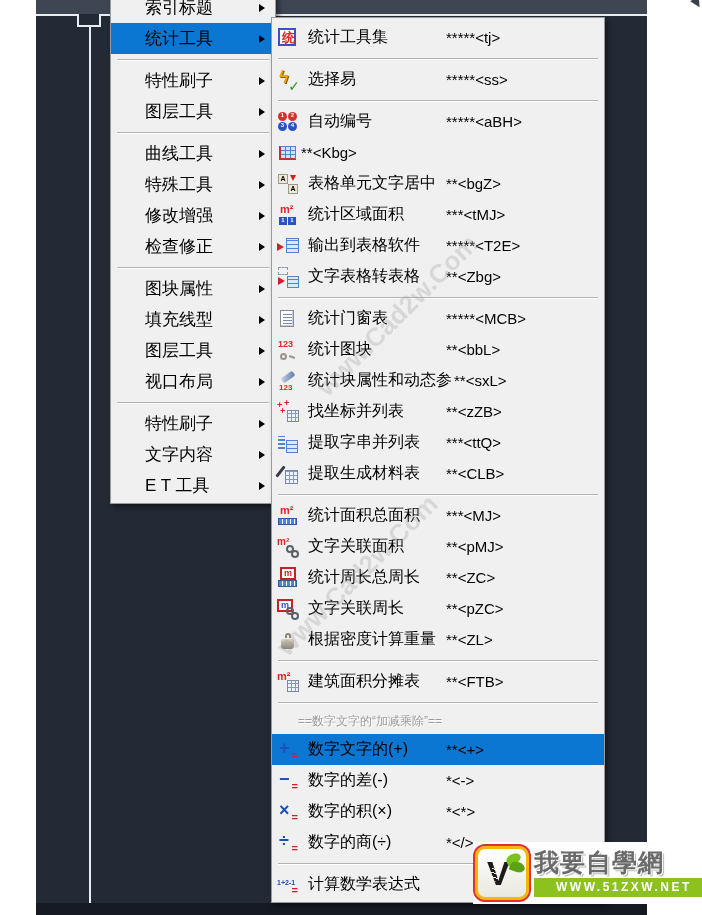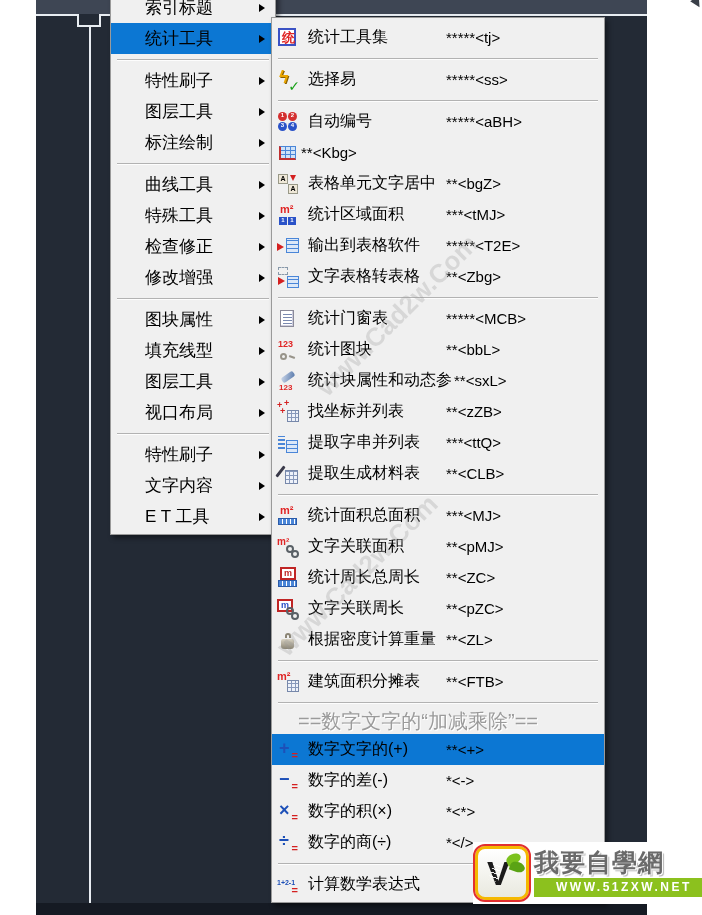--- a/index.html
+++ b/index.html
@@ -30,21 +30,21 @@
   .lrow{height:31px;display:flex;align-items:center;padding:0 10px 0 34px;cursor:default;}
   .llabel{font-size:17px;flex:1;white-space:nowrap;}
   .larrow{width:0;height:0;border-top:4.5px solid transparent;border-bottom:4.5px solid transparent;border-left:6px solid #000;}
   .lsep,.ssep{height:11px;position:relative;}
   .lsep::after,.ssep::after{content:"";position:absolute;left:6px;right:6px;top:5px;height:1px;background:#b2b2b2;}
   .lsep::before,.ssep::before{content:"";position:absolute;left:6px;right:6px;top:6px;height:1px;background:#fdfdfd;}
 
   .srow{height:31px;display:flex;align-items:center;cursor:default;}
   .slabel{font-size:16px;margin-left:9px;min-width:136px;white-space:nowrap;}
   .sshort{font-size:15px;white-space:nowrap;padding-left:2px;}
-  .scaption{height:26px;line-height:26px;font-size:20px;color:#9b9b9b;text-shadow:1px 1px 0 #fff;padding-left:26px;white-space:nowrap;}
+  .scaption{height:26px;line-height:26px;font-size:12px;color:#9b9b9b;text-shadow:1px 1px 0 #fff;padding-left:26px;white-space:nowrap;}
   .hl{background:var(--highlight);}
 
   
   .icon{position:relative;width:22px;height:22px;flex:0 0 22px;margin-left:5px;}
   .icon span{position:absolute;font-weight:bold;line-height:1;display:block;}
   .ss-f{width:18px;height:18px;border:2px solid #3b52c4;background:#fff;left:1px;top:1px;}
   .ss-t{color:#e02525;font-size:13px;left:5px;top:4px;}
   .se-b{color:#eaa500;font-size:18px;left:2px;top:-1px;text-shadow:1px 1px 0 #8a6000;}
   .se-c{color:#18a018;font-size:14px;right:-1px;bottom:-2px;}
   .an{width:9px;height:9px;border-radius:50%;font-size:6px;color:#fff;text-align:center;line-height:9px;}
@@ -143,39 +143,35 @@
       </div>
       <div class="lsep"></div>
       <div class="lrow">
         <span class="llabel">特性刷子</span>
         <span class="larrow"></span>
       </div>
       <div class="lrow">
         <span class="llabel">图层工具</span>
         <span class="larrow"></span>
       </div>
-      <div class="lrow">
-        <span class="llabel">标注绘制</span>
-        <span class="larrow"></span>
-      </div>
       <div class="lsep"></div>
       <div class="lrow">
         <span class="llabel">曲线工具</span>
         <span class="larrow"></span>
       </div>
       <div class="lrow">
         <span class="llabel">特殊工具</span>
         <span class="larrow"></span>
       </div>
       <div class="lrow">
+        <span class="llabel">修改增强</span>
+        <span class="larrow"></span>
+      </div>
+      <div class="lrow">
         <span class="llabel">检查修正</span>
-        <span class="larrow"></span>
-      </div>
-      <div class="lrow">
-        <span class="llabel">修改增强</span>
         <span class="larrow"></span>
       </div>
       <div class="lsep"></div>
       <div class="lrow">
         <span class="llabel">图块属性</span>
         <span class="larrow"></span>
       </div>
       <div class="lrow">
         <span class="llabel">填充线型</span>
         <span class="larrow"></span>

